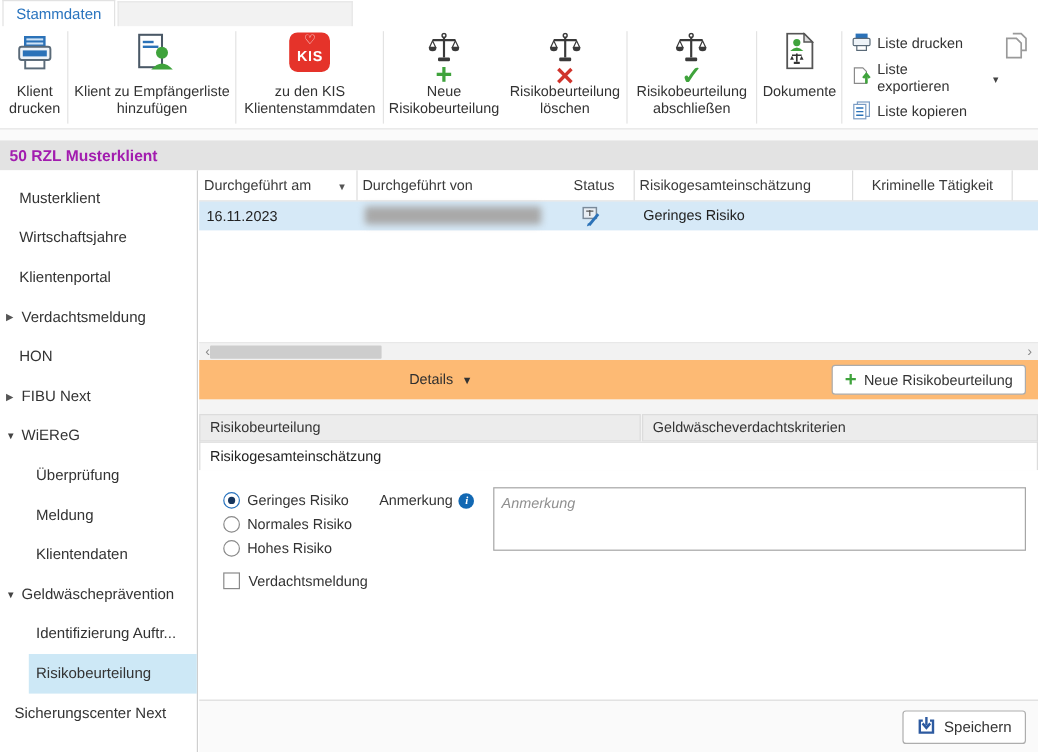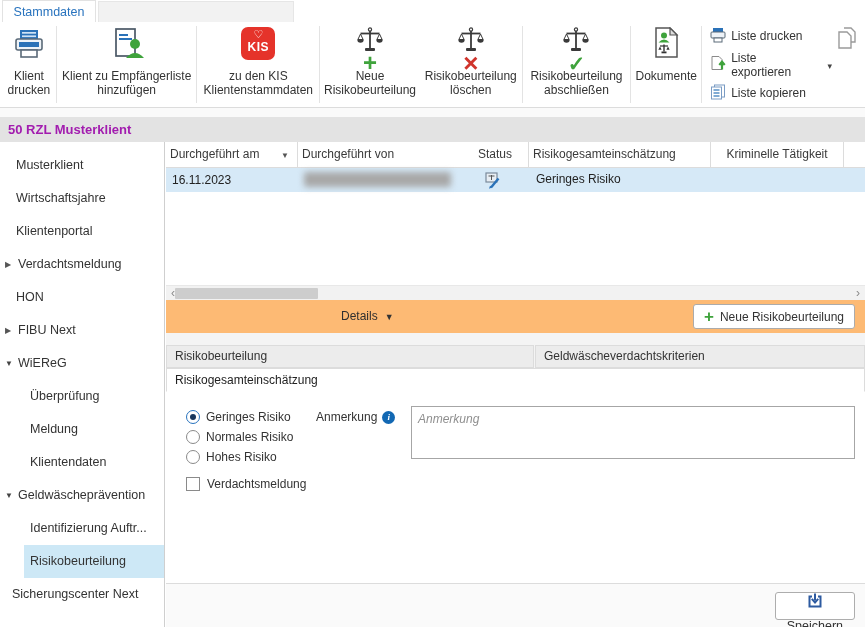--- a/index.html
+++ b/index.html
@@ -97,21 +97,21 @@
   .infoicon { width:13px; height:13px; border-radius:50%; background:#1268b3; color:#fff; font-size:9px; font-weight:bold; font-style:italic;
               font-family:"Liberation Serif",serif; text-align:center; line-height:13px; }
   .infoicon::after { content:"i"; }
   .anmbox { position:absolute; left:245px; top:14px; width:444px; height:53px; border:1px solid #a6a6a6; background:#fff; resize:none;
             font-family:"Liberation Sans",sans-serif; font-size:12px; padding:5px 6px; color:#333; }
   .anmbox::placeholder { color:#8f8f8f; font-style:italic; }
 
   
   .cfooter { position:absolute; left:0; top:441px; width:100%; bottom:0; background:#fafafa; border-top:1px solid #dcdcdc; }
   .savebtn { position:absolute; right:10px; top:8px; height:28px; background:#fff; border:1px solid #adadad; border-radius:3px;
-             display:flex; align-items:center; gap:7px; padding:0 11px; font-size:12.5px; color:#333; cursor:default;flex-direction:column; }
+             display:flex; align-items:center; gap:7px; padding:0 11px; font-size:12.5px; color:#333; cursor:default; }
 </style>
 </head>
 <body>
 
 <div class="tabstrip">
   <div class="apptab">Stammdaten</div>
   <div class="apptab-empty"></div>
 </div>
 
 <div class="ribbon">

